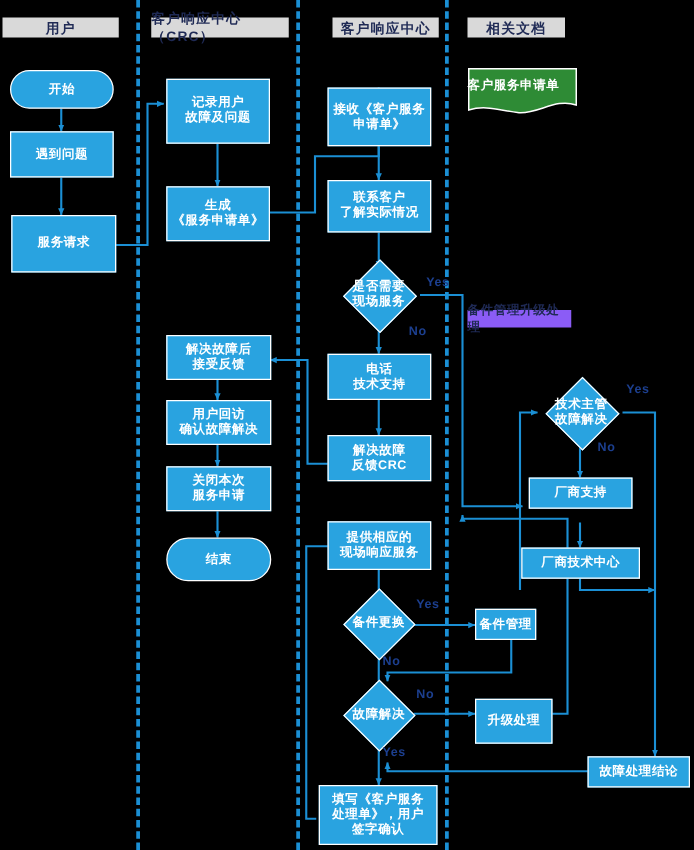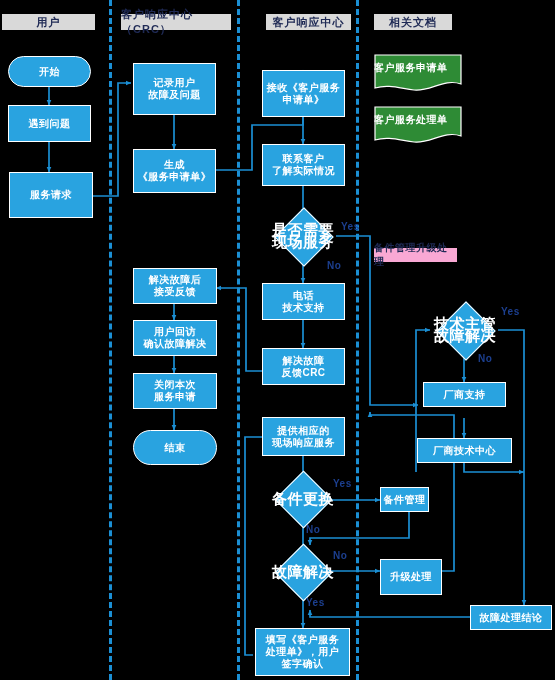--- a/index.html
+++ b/index.html
@@ -19,31 +19,31 @@
 
   .node{position:absolute;box-sizing:border-box;
         background:#29a3e0;border:1px solid #ffffff;color:#fff;
         font-size:10px;line-height:12px;font-weight:bold;
         display:flex;align-items:center;justify-content:center;
         text-align:center;letter-spacing:.5px;padding:1px 2px;}
   .node.term{border-radius:22px;}
   .node.diamond{background:transparent;border:none;}
   .dia-shape{position:absolute;background:#29a3e0;
              transform:rotate(45deg);border:1px solid #fff;}
-  .dia-label{position:absolute;color:#fff;font-size:15px;line-height:12px;
+  .dia-label{position:absolute;color:#fff;font-size:10px;line-height:12px;
              font-weight:bold;text-align:center;display:flex;
              align-items:center;justify-content:center;letter-spacing:.5px;}
 
   .doc{position:absolute;color:#fff;font-size:10px;font-weight:bold;
        display:flex;align-items:flex-start;
        padding-top:7px;letter-spacing:.5px;}
 
   .edge-lbl{position:absolute;color:#1c3f8f;font-size:10px;
             font-weight:bold;letter-spacing:.5px;}
-  .note{position:absolute;background:#f9a8d4;color:#1f2a55;
+  .note{position:absolute;background:#8b5cf6;color:#1f2a55;
         font-size:10px;font-weight:bold;height:14px;letter-spacing:.5px;
         display:flex;align-items:center;justify-content:center;}
 </style>
 </head>
 <body>
 
 <div id="stage">
 
   <div class="lane-div" style="left:109px"></div>
   <div class="lane-div" style="left:237px"></div>
@@ -161,26 +161,20 @@
   <div class="node" style="left:380px;top:559px;width:62px;height:36px">升级处理</div>
   <div class="node" style="left:470px;top:605px;width:82px;height:25px">故障处理结论</div>
 
   <div class="doc" style="left:374px;top:54px;width:88px;height:42px">
     <svg width="88" height="42" style="position:absolute;left:0;top:0">
       <path d="M1,1 L87,1 L87,30 C70,24 56,38 40,36 C25,34 14,30 1,34 Z" fill="#2e8b35" stroke="#ffffff" stroke-width="1.2"></path>
     </svg>
     <span style="position:relative;z-index:2">客户服务申请单</span>
   </div>
 
-  <div class="doc" style="left:374px;top:106px;width:88px;height:42px">
-    <svg width="88" height="42" style="position:absolute;left:0;top:0">
-      <path d="M1,1 L87,1 L87,30 C70,24 56,38 40,36 C25,34 14,30 1,34 Z" fill="#2e8b35" stroke="#ffffff" stroke-width="1.2"></path>
-    </svg>
-    <span style="position:relative;z-index:2">客户服务处理单</span>
-  </div>
 
   <div class="note" style="left:374px;top:248px;width:83px">备件管理升级处理</div>
 
   <div class="edge-lbl" style="left:341px;top:221px">Yes</div>
   <div class="edge-lbl" style="left:327px;top:260px">No</div>
   <div class="edge-lbl" style="left:501px;top:306px">Yes</div>
   <div class="edge-lbl" style="left:478px;top:353px">No</div>
   <div class="edge-lbl" style="left:333px;top:478px">Yes</div>
   <div class="edge-lbl" style="left:306px;top:524px">No</div>
   <div class="edge-lbl" style="left:333px;top:550px">No</div>

